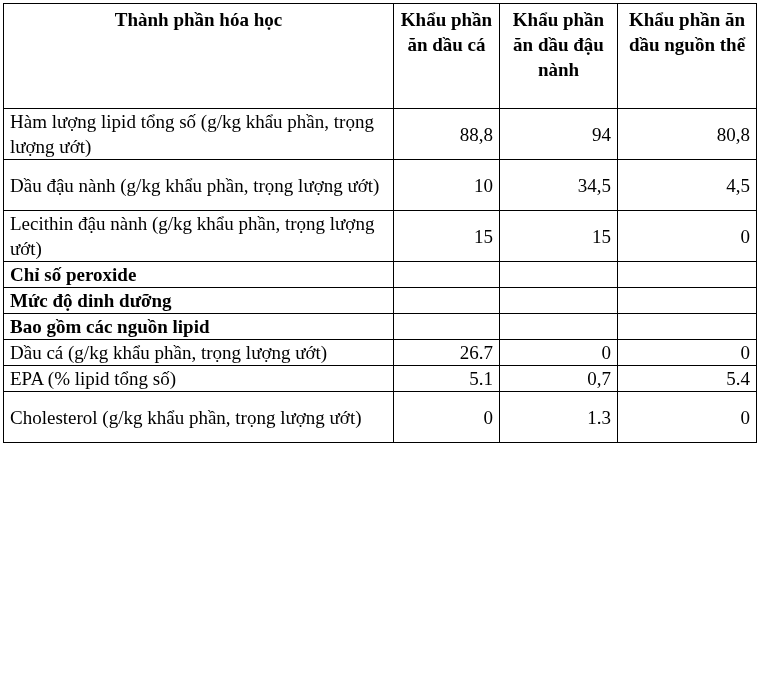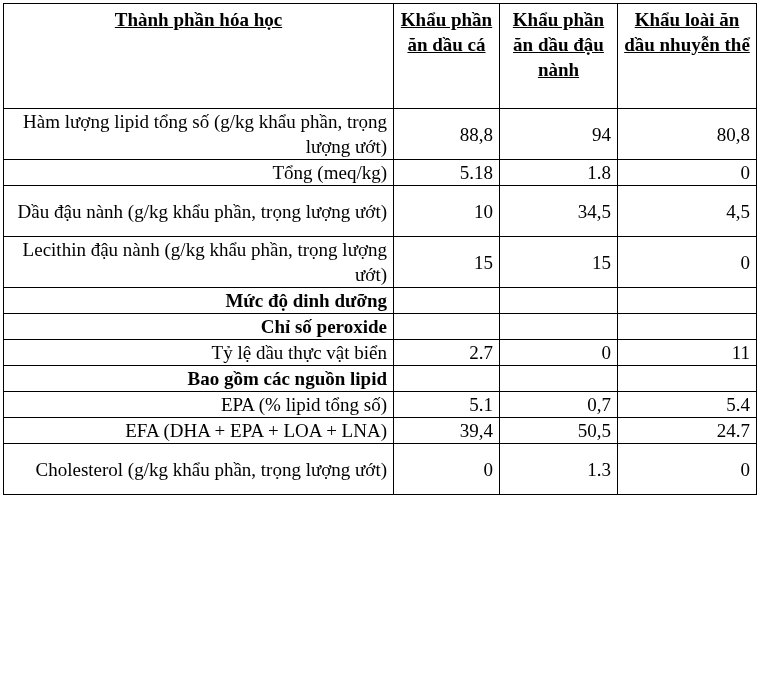--- a/index.html
+++ b/index.html
@@ -32,109 +32,97 @@
       box-sizing: border-box;
     }
     th {
       font-weight: bold;
       text-align: center;
       vertical-align: top !important;
       padding-top: 3px !important;
     }
     th.col-label { font-size: 20px; }
     th.col-value { font-size: 20px; line-height: 25px; }
-    td.label { text-align: right; padding-left: 9px; }
+    td.label { text-align: left; padding-left: 9px; }
     td.value { text-align: right; }
     td.bold-label { font-weight: bold; }
     col.c0 { width: 390px; }
     col.c1 { width: 106px; }
     col.c2 { width: 118px; }
     col.c3 { width: 139px; }
-    tr.h-header { height: 105px; text-decoration: underline; }
+    tr.h-header { height: 105px; }
     tr.h-1 { height: 25.5px; }
     tr.h-2 { height: 51px; }
   </style>
 </head>
 <body>
 
 <table class="data-table">
   <colgroup>
     <col class="c0">
       <col class="c1">
       <col class="c2">
       <col class="c3">
   </colgroup>
   <thead>
     <tr class="h-header">
       <th class="col-label">Thành phần hóa học</th>
       <th class="col-value">Khẩu phần ăn dầu cá</th>
       <th class="col-value">Khẩu phần ăn dầu đậu nành</th>
-      <th class="col-value">Khẩu loài ăn dầu nhuyễn thể</th>
+      <th class="col-value">Khẩu phần ăn dầu nguồn thể</th>
     </tr>
   </thead>
   <tbody id="tbody">
       <tr class="h-2">
         <td class="label">Hàm lượng lipid tổng số (g/kg khẩu phần, trọng lượng ướt)</td>
         <td class="value">88,8</td>
         <td class="value">94</td>
         <td class="value">80,8</td>
-      </tr>
-      <tr class="h-1">
-        <td class="label">Tổng (meq/kg)</td>
-        <td class="value">5.18</td>
-        <td class="value">1.8</td>
-        <td class="value">0</td>
       </tr>
       <tr class="h-2">
         <td class="label">Dầu đậu nành (g/kg khẩu phần, trọng lượng ướt)</td>
         <td class="value">10</td>
         <td class="value">34,5</td>
         <td class="value">4,5</td>
       </tr>
       <tr class="h-2">
         <td class="label">Lecithin đậu nành (g/kg khẩu phần, trọng lượng ướt)</td>
         <td class="value">15</td>
         <td class="value">15</td>
         <td class="value">0</td>
       </tr>
       <tr class="h-1">
-        <td class="label bold-label">Mức độ dinh dưỡng</td>
-        <td class="value"></td>
-        <td class="value"></td>
-        <td class="value"></td>
-      </tr>
-      <tr class="h-1">
         <td class="label bold-label">Chỉ số peroxide</td>
         <td class="value"></td>
         <td class="value"></td>
         <td class="value"></td>
       </tr>
       <tr class="h-1">
-        <td class="label">Tỷ lệ dầu thực vật biển</td>
-        <td class="value">2.7</td>
-        <td class="value">0</td>
-        <td class="value">11</td>
+        <td class="label bold-label">Mức độ dinh dưỡng</td>
+        <td class="value"></td>
+        <td class="value"></td>
+        <td class="value"></td>
       </tr>
       <tr class="h-1">
         <td class="label bold-label">Bao gồm các nguồn lipid</td>
         <td class="value"></td>
         <td class="value"></td>
         <td class="value"></td>
       </tr>
       <tr class="h-1">
+        <td class="label">Dầu cá (g/kg khẩu phần, trọng lượng ướt)</td>
+        <td class="value">26.7</td>
+        <td class="value">0</td>
+        <td class="value">0</td>
+      </tr>
+      <tr class="h-1">
         <td class="label">EPA (% lipid tổng số)</td>
         <td class="value">5.1</td>
         <td class="value">0,7</td>
         <td class="value">5.4</td>
-      </tr>
-      <tr class="h-1">
-        <td class="label">EFA (DHA + EPA + LOA + LNA)</td>
-        <td class="value">39,4</td>
-        <td class="value">50,5</td>
-        <td class="value">24.7</td>
       </tr>
       <tr class="h-2">
         <td class="label">Cholesterol (g/kg khẩu phần, trọng lượng ướt)</td>
         <td class="value">0</td>
         <td class="value">1.3</td>
         <td class="value">0</td>
       </tr>
     </tbody>
 </table>
 

